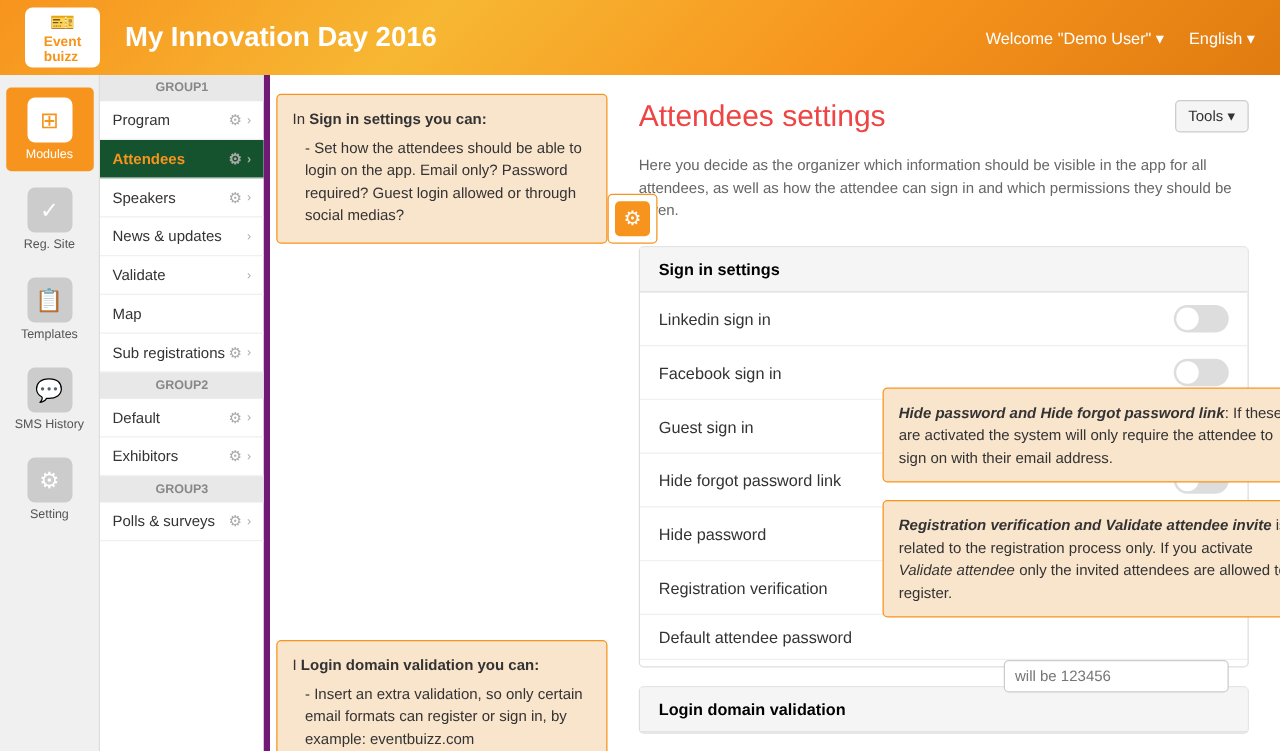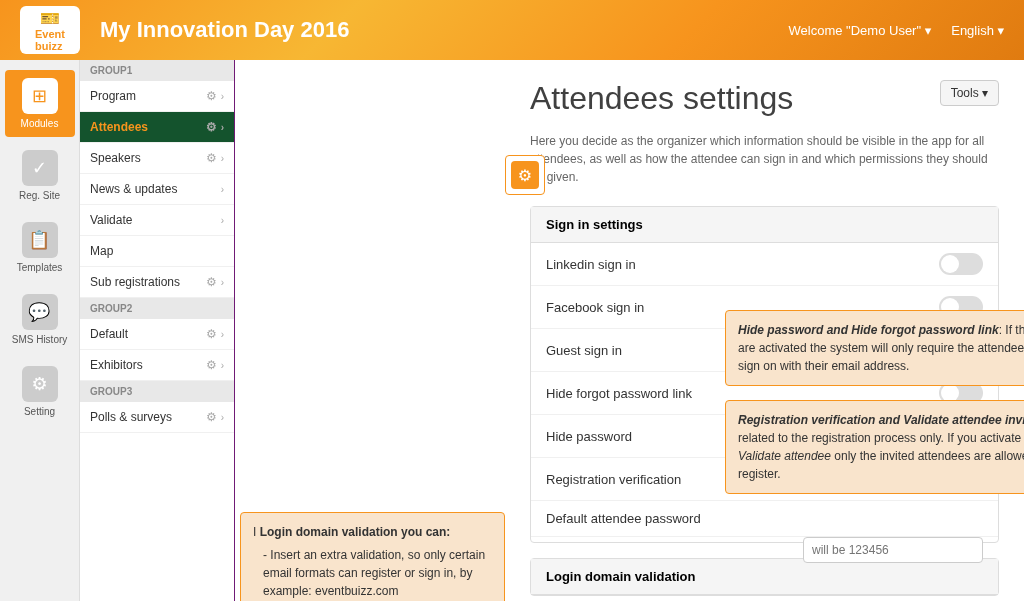--- a/index.html
+++ b/index.html
@@ -96,25 +96,26 @@
       font-size: 18px;
       margin-bottom: 4px;
     }
     .icon-sidebar-item.active .icon-box {
       background: white;
       color: #f7941d;
     }
 
     
     .nav-sidebar {
-      width: 155px;
-      background: white;
-      border-right: 1px solid #701a75;
+      width: 136px;
+      background: white;
+      border-right: 5px solid #701a75;
       overflow-y: auto;
       font-size: 12px;
+      text-align: center;
     }
     .nav-group-label {
       background: #e8e8e8;
       padding: 5px 10px;
       font-size: 10px;
       font-weight: bold;
       color: #888;
       text-transform: uppercase;
     }
     .nav-item {
@@ -144,22 +145,22 @@
       background: white;
       position: relative;
     }
     .page-header {
       display: flex;
       justify-content: space-between;
       align-items: flex-start;
       margin-bottom: 15px;
     }
     .page-title {
-      font-size: 32px;
-      color: #404040;
+      font-size: 24px;
+      color: #ef4444;
       font-weight: 300;
     }
     .tools-btn {
       background: #f5f5f5;
       border: 1px solid #ccc;
       border-radius: 4px;
       padding: 5px 10px;
       font-size: 12px;
       cursor: pointer;
       color: #333;
@@ -402,20 +403,26 @@
       </div>
     </div>
   </div>
 
   <div class="main-content">
 
     <div class="gear-tooltip">
       <div class="gear-tooltip-icon">⚙</div>
     </div>
 
+    <div class="tooltip-box signin-tip">
+      <div>In <strong>Sign in settings you can:</strong></div>
+      <ul class="tooltip-list">
+        <li>Set how the attendees should be able to login on the app. Email only? Password required? Guest login allowed or through social medias?</li>
+      </ul>
+    </div>
 
     <div class="page-header" style="margin-left: 270px;">
       <h1 class="page-title">Attendees settings</h1>
       <button class="tools-btn">Tools</button>
     </div>
 
     <p class="page-description" style="margin-left: 270px; max-width: 520px;">Here you decide as the organizer which information should be visible in the app for all attendees, as well as how the attendee can sign in and which permissions they should be given.</p>
 
     <div class="settings-section" style="margin-left: 270px; max-width: 520px;">
       <div class="section-header">Sign in settings</div>

